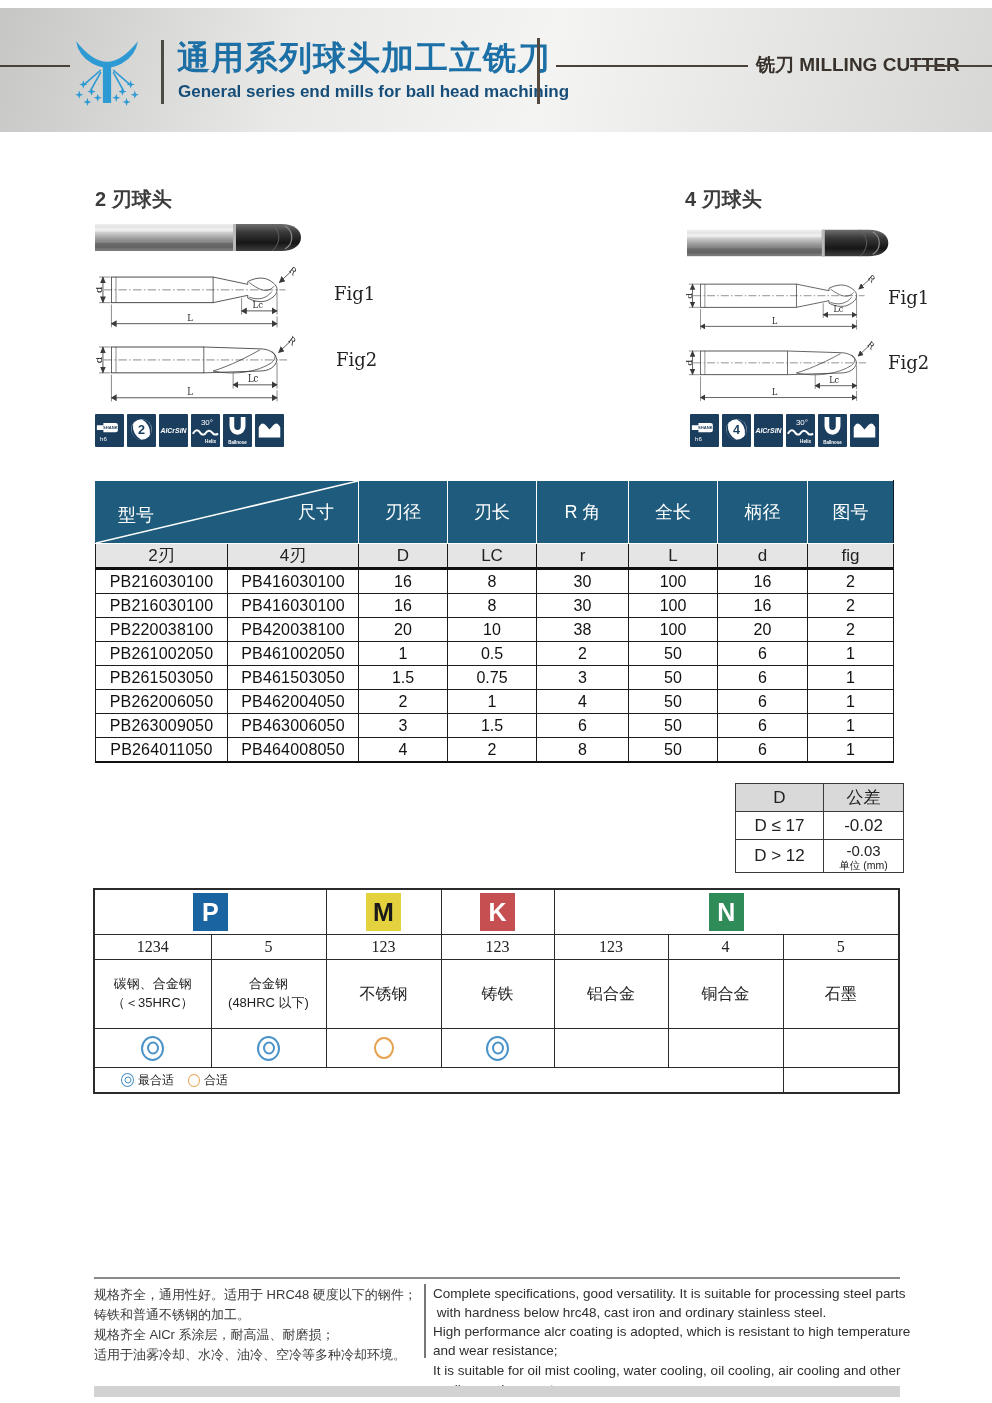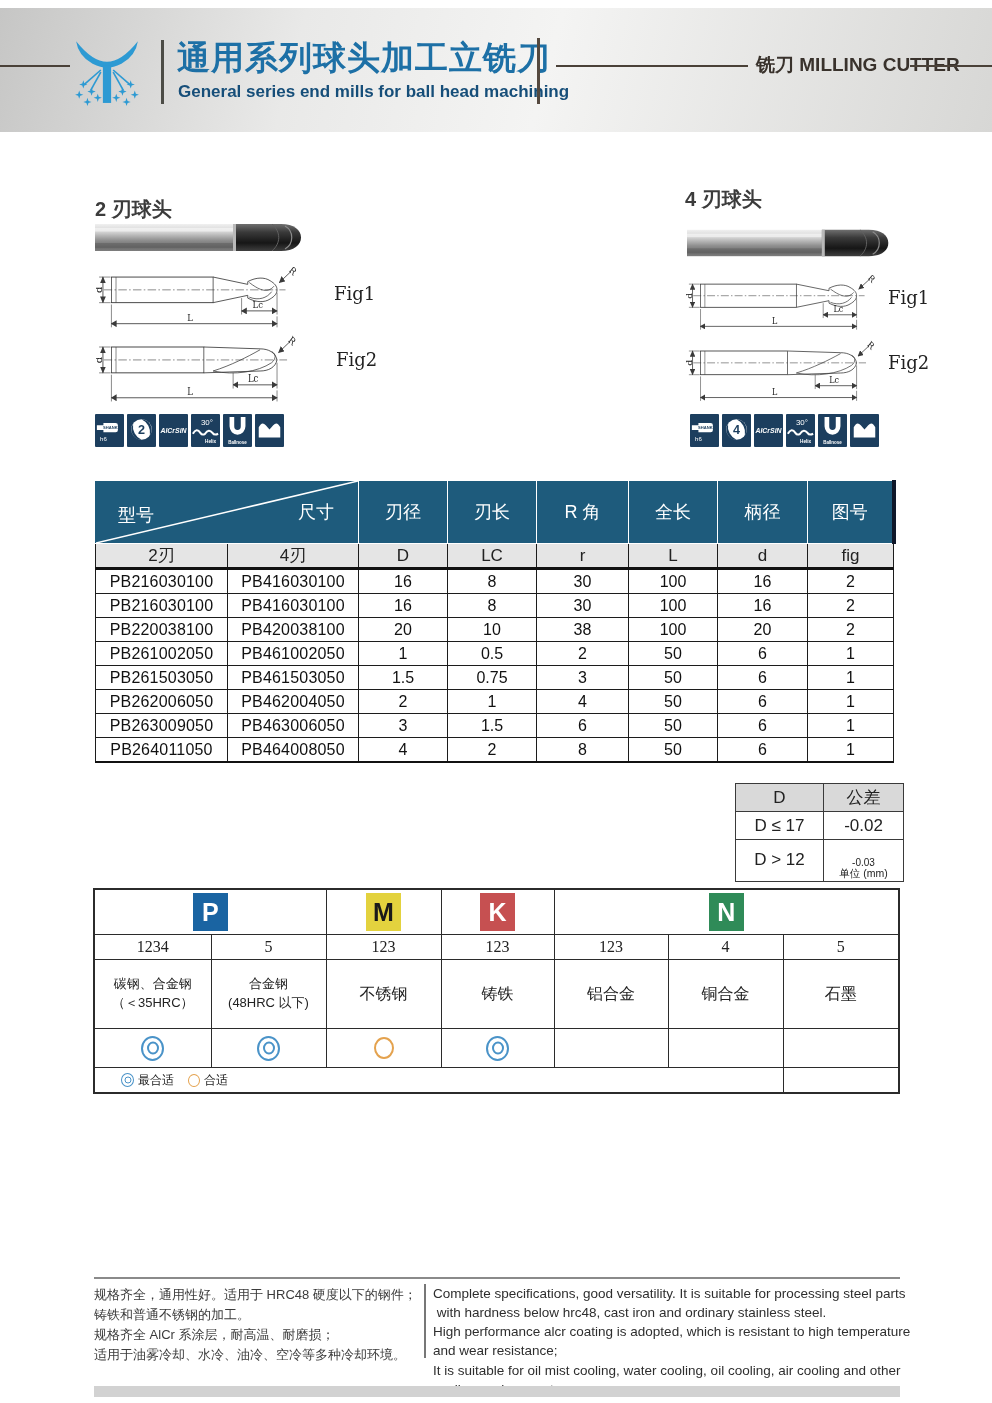--- a/index.html
+++ b/index.html
@@ -25,36 +25,36 @@
   
   .badges{position:absolute;display:flex;gap:3px;}
   .badge{width:29px;height:33px;background:#1c3e5e;border-radius:1px;}
   .badge svg{width:100%;height:100%;display:block;}
   
   .spec{position:absolute;left:95px;top:480px;width:798px;border-collapse:collapse;table-layout:fixed;
         border:1px solid #1c1c1c;border-bottom:2px solid #111;}
   .spec th,.spec td{padding:0;text-align:center;vertical-align:middle;}
   .spec tr.main th{background:#1e5b7c;color:#fff;font-size:18px;font-weight:400;height:62px;border:1px solid #fff;}
   .spec tr.main th:first-child{border-left:1px solid #1e5b7c;padding-left:20px;}
-  .spec tr.main th:last-child{border-right:4px solid #0f172a;}
+  .spec tr.main th:last-child{border-right:1px solid #0f172a;}
   .spec tr.sub th{background:#e5e5e5;font-size:17px;font-weight:400;height:23px;
         border:1px solid #1c1c1c;border-bottom:3px solid #111;}
   .spec tbody td{height:23px;font-size:16px;border:1px solid #1c1c1c;color:#111;}
   .spec tbody td.model{font-size:16px;letter-spacing:.2px;}
   .th-diag{position:relative;}
   .th-diag svg{position:absolute;left:0;top:0;width:100%;height:100%;}
   .th-diag .lbl-model{position:absolute;left:22px;top:22px;}
   .th-diag .lbl-size{position:absolute;right:24px;top:19px;}
   
   .tol{position:absolute;left:735px;top:783px;border-collapse:collapse;}
   .tol td{border:1px solid #3a3a3a;text-align:center;color:#222;font-size:17px;}
   .tol td.hd{background:#d9d9d9;}
   .tol .c1{width:85px;height:25px;}
   .tol .c2{width:77px;height:25px;}
-  .tol .small-val{font-size:10px;line-height:1.1;padding-top:16px;}
+  .tol .small-val{font-size:15px;line-height:1.1;padding-top:2px;}
   .tol .unit{font-size:10.5px;line-height:1.1;}
   
   .mat{position:absolute;left:93px;top:888px;width:805px;border-collapse:collapse;table-layout:fixed;
        border:2px solid #2b2b2b;}
   .mat td{border:1px solid #2b2b2b;text-align:center;vertical-align:middle;}
   .mat tr.brow td{height:42px;}
   .mbadge{display:inline-block;width:35px;height:38px;line-height:38px;font-size:25px;font-weight:700;}
   .mat tr.crow td{height:22px;font-family:"Liberation Serif",serif;font-size:16px;}
   .mat tr.nrow td{height:66px;font-size:16px;line-height:1.45;}
   .mat tr.nrow td.small{font-size:13px;}
@@ -179,21 +179,21 @@
       <use href="#star" x="43" y="69"></use>
   </svg>
   <div class="vdiv1"></div>
   <div class="title-cn">通用系列球头加工立铣刀</div>
   <div class="title-en">General series end mills for ball head machining</div>
   <div class="vdiv2"></div>
   <div class="hdr-line-a"></div>
   <div class="hdr-corner">铣刀 MILLING CUTTER</div>
   <div class="hdr-line-b"></div>
 
-  <div class="sec-title" style="left:95px;top:196px">2 刃球头</div>
+  <div class="sec-title" style="left:95px;top:186px">2 刃球头</div>
   <svg class="abs" style="left:95px;top:214px;width:220px;height:46px" viewBox="0 0 220 46">
       <use href="#sym-photo"></use>
     </svg>
 
   <svg class="abs" style="left:96px;top:267px;width:208px;height:64px" viewBox="0 0 270 70" preserveAspectRatio="none">
     <use href="#sym-fig1"></use>
     <text class="dim" x="5" y="28" transform="rotate(-90 5 25)">d</text>
     <text class="dim" x="122" y="59">L</text>
     <text class="dim" x="210" y="45">Lc</text>
     <text class="dim" x="253" y="7" transform="rotate(43 253 7)">R</text>

